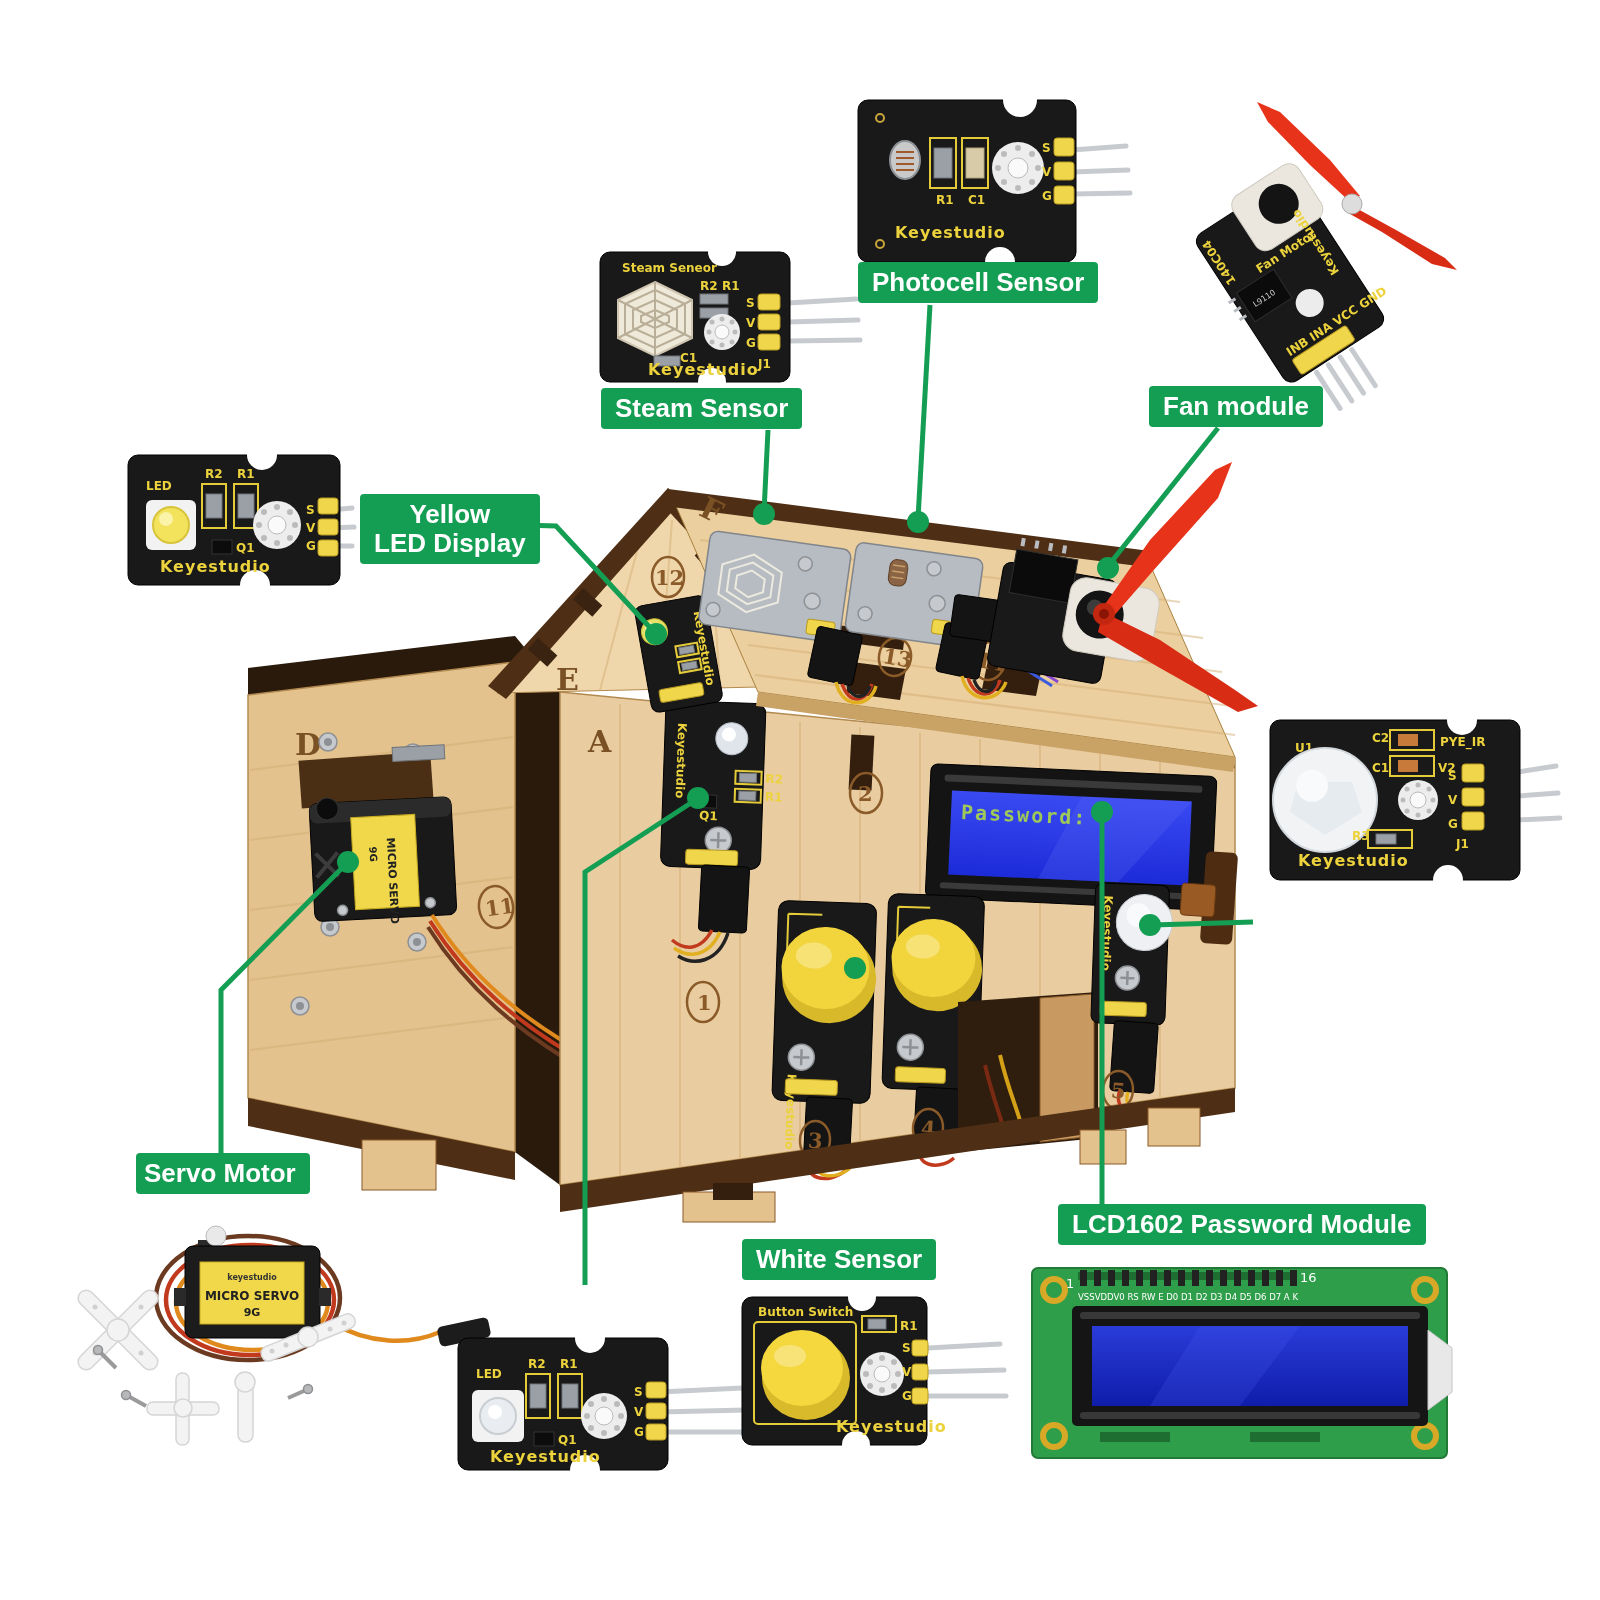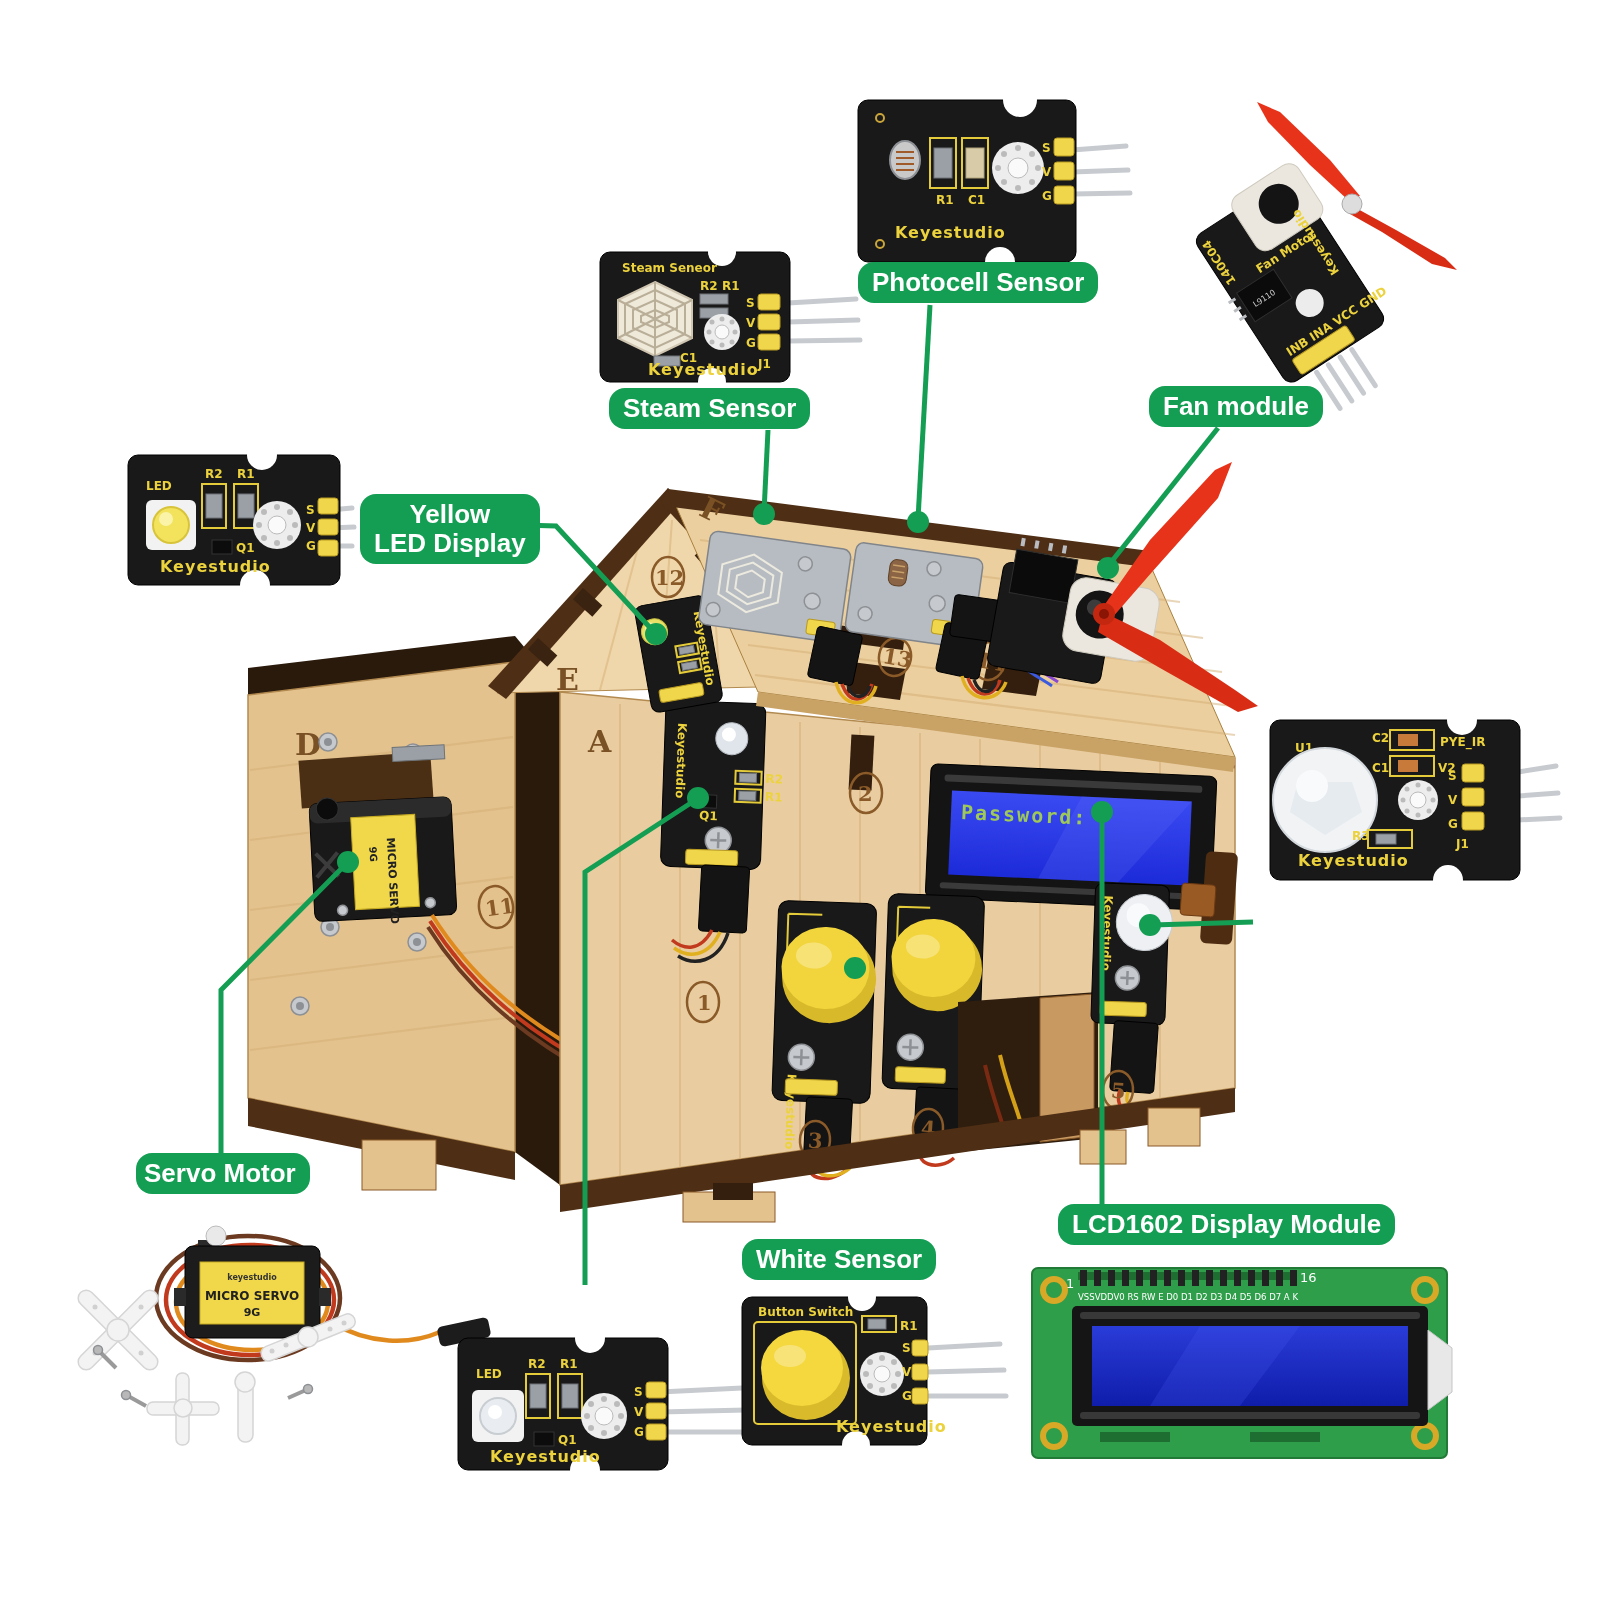--- a/index.html
+++ b/index.html
@@ -1,20 +1,20 @@
 <!DOCTYPE html>
 <html><head>
 <meta charset="utf-8">
 <style>
   html,body{margin:0;padding:0;background:#fff;}
   .stage{position:relative;width:1600px;height:1600px;background:#ffffff;overflow:hidden;
          font-family:"Liberation Sans",sans-serif;}
   .stage svg{position:absolute;left:0;top:0;}
   .pill{position:absolute;background:#149e53;color:#ffffff;font:bold 26px/1.12 "Liberation Sans",sans-serif;
-        padding:6px 14px;border-radius:16px;white-space:nowrap;z-index:5;}
+        padding:6px 14px;border-radius:4px;white-space:nowrap;z-index:5;}
   .pill.two{text-align:center;}
   .pill.two span{display:block;}
   
   .woodL{fill:#e4c28e;stroke:#b28a50;stroke-width:1.5;}
   .woodF{fill:#e9cda0;stroke:#b28a50;stroke-width:1.5;}
   .woodG{fill:#f0d7ab;stroke:#b28a50;stroke-width:1;}
   .woodR{fill:#eccf9e;stroke:#a8813f;stroke-width:1;}
   .grain{stroke:#d4ad74;stroke-width:2;opacity:.5;fill:none;}
   .trim{fill:#4e2e14;}
   .darkgap{fill:#2a1a0c;}
@@ -756,22 +756,22 @@
     <circle class="dot" cx="698" cy="798" r="11"></circle>
     <circle class="dot" cx="855" cy="968" r="11"></circle>
     <polyline class="lead" points="1152,925 1253,922"></polyline>
     <circle class="dot" cx="1150" cy="925" r="11"></circle>
     <polyline class="lead" points="1102,814 1102,1205"></polyline>
     <circle class="dot" cx="1102" cy="812" r="11"></circle>
   </g>
 </svg>
 
 <div class="pill" style="left:858px;top:262px;">Photocell Sensor</div>
-<div class="pill" style="left:601px;top:388px;margin-left:8px;">Steam Sensor</div>
+<div class="pill" style="left:601px;top:388px;">Steam Sensor</div>
 <div class="pill" style="left:1149px;top:386px;">Fan module</div>
 <div class="pill two" style="left:360px;top:494px;">
   <span>Yellow</span>
   <span>LED Display</span>
 </div>
 <div class="pill" style="left:136px;top:1153px;padding-left:8px;">Servo Motor</div>
 <div class="pill" style="left:742px;top:1239px;">White Sensor</div>
-<div class="pill" style="left:1058px;top:1204px;">LCD1602 Display Module</div>
+<div class="pill" style="left:1058px;top:1204px;">LCD1602 Password Module</div>
 </div>
 
 </body></html>

